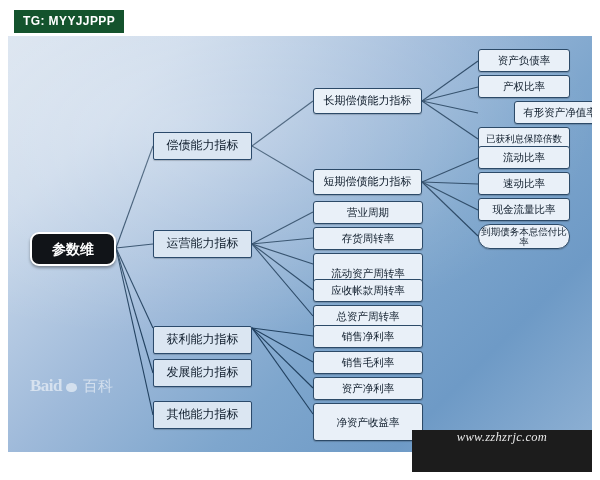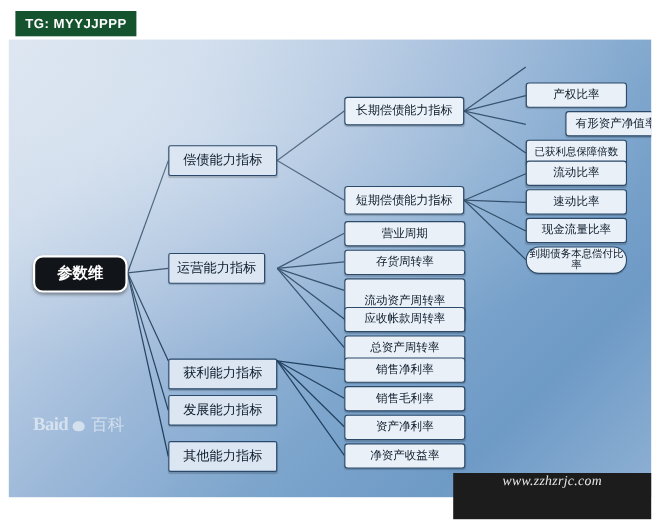--- a/index.html
+++ b/index.html
@@ -209,47 +209,48 @@
 
     <div class="baidu">
       <span class="bd-text">Baid</span>
       <span class="bd-paw"></span>
       <span class="bd-cn">百科</span>
     </div>
 
     <div class="node root" style="left:22px; top:196px; width:86px; height:34px;">参数维</div>
 
     <div class="node l1" style="left:145px; top:96px; width:99px; height:28px;">偿债能力指标</div>
-    <div class="node l1" style="left:145px; top:194px; width:88px; height:28px;">运营能力指标</div>
+    <div class="node l1" style="left:145px; top:194px; width:99px; height:28px;">运营能力指标</div>
     <div class="node l1" style="left:145px; top:290px; width:99px; height:28px;">获利能力指标</div>
     <div class="node l1" style="left:145px; top:323px; width:99px; height:28px;">发展能力指标</div>
     <div class="node l1" style="left:145px; top:365px; width:99px; height:28px;">其他能力指标</div>
 
     <div class="node l2hl" style="left:305px; top:52px; width:109px; height:26px;">长期偿债能力指标</div>
     <div class="node l2hl" style="left:305px; top:133px; width:109px; height:26px;">短期偿债能力指标</div>
 
+    <div class="node leaf" style="left:470px; top:13px; width:92px; height:23px;">资产负债率</div>
     <div class="node leaf" style="left:470px; top:39px; width:92px; height:23px;">产权比率</div>
     <div class="node leaf" style="left:470px; top:65px; width:92px; height:23px;margin-left:36px;">有形资产净值率</div>
     <div class="node leaf small" style="left:470px; top:91px; width:92px; height:23px;">已获利息保障倍数</div>
 
     <div class="node leaf" style="left:470px; top:110px; width:92px; height:23px;">流动比率</div>
     <div class="node leaf" style="left:470px; top:136px; width:92px; height:23px;">速动比率</div>
     <div class="node leaf" style="left:470px; top:162px; width:92px; height:23px;">现金流量比率</div>
     <div class="node leaf small" style="left:470px; top:188px; width:92px; height:25px;border-radius:12px;">到期债务本息偿付比率</div>
 
     <div class="node leaf" style="left:305px; top:165px; width:110px; height:23px;">营业周期</div>
     <div class="node leaf" style="left:305px; top:191px; width:110px; height:23px;">存货周转率</div>
     <div class="node leaf" style="left:305px; top:217px; width:110px; height:40px;">流动资产周转率</div>
     <div class="node leaf" style="left:305px; top:243px; width:110px; height:23px;">应收帐款周转率</div>
     <div class="node leaf" style="left:305px; top:269px; width:110px; height:23px;">总资产周转率</div>
 
     <div class="node leaf" style="left:305px; top:289px; width:110px; height:23px;">销售净利率</div>
     <div class="node leaf" style="left:305px; top:315px; width:110px; height:23px;">销售毛利率</div>
     <div class="node leaf" style="left:305px; top:341px; width:110px; height:23px;">资产净利率</div>
-    <div class="node leaf" style="left:305px; top:367px; width:110px; height:23px;">净资产收益率</div>
+    <div class="node leaf" style="left:305px; top:367px; width:110px; height:38px;">净资产收益率</div>
 
   </div>
 
   <div class="urlplate">
     <span>www.zzhzrjc.com</span>
   </div>
 
 </div>
 
 </body></html>

